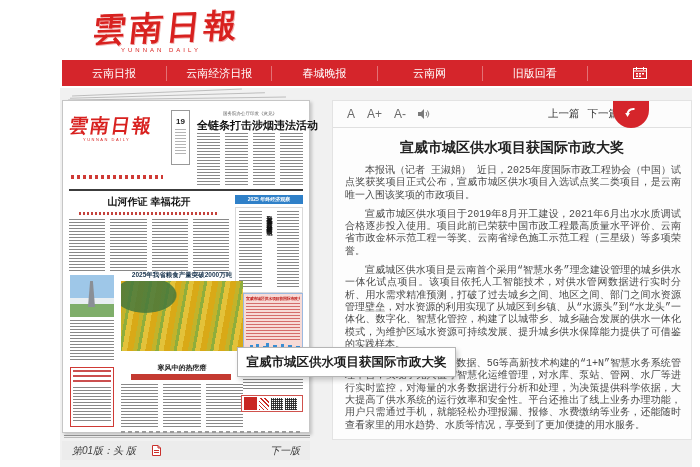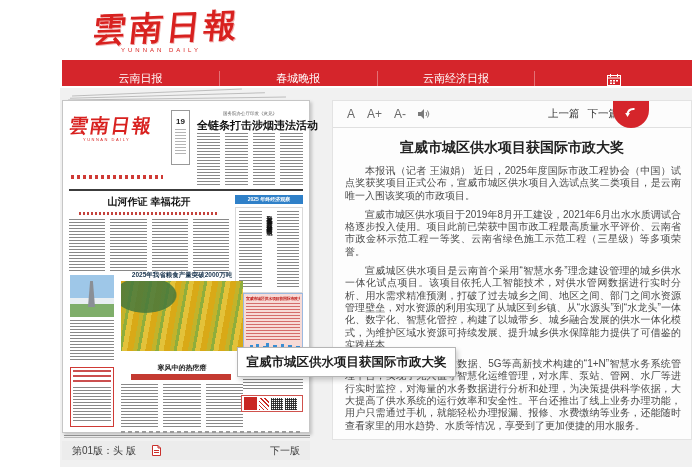--- a/index.html
+++ b/index.html
@@ -10,21 +10,21 @@
 
   
   #logo-wrap { left:93px; top:4px; width:240px; height:54px; }
   #logo-cn { color:#d8211f; font-family:"DejaVu Serif","Liberation Serif",serif;
     font-weight:bold; font-size:33px; letter-spacing:4px; transform:skewX(-8deg) rotate(-2deg);
     text-shadow:1px 1px 0 rgba(216,33,31,.35); }
   #logo-en { color:#d8211f; font-size:6px; letter-spacing:3px; margin:-2px 0 0 28px; }
 
   
   #nav { left:62px; top:60px; width:630px; height:26px; background:#d5252b;
-    display:flex; align-items:flex-end; color:#fff; font-size:11px; }
+    display:flex; align-items:center; color:#fff; font-size:11px; }
   .nav-item { display:flex; align-items:center; justify-content:center; flex:1.1;
     border-right:1px solid rgba(255,255,255,.35); cursor:pointer; white-space:nowrap; padding:0 6px; }
   .nav-item:last-child { border-right:none; }
   #nav-date { flex:1.9; border-right:none; }
   #cal { width:14px; height:12px; }
 
   
   #band { left:60px; top:88px; width:632px; height:379px; background:#f1f1f1; }
 
   
@@ -115,62 +115,64 @@
       repeating-linear-gradient(0deg, rgba(30,30,30,.85) 0 1px, transparent 1px 2px); }
   #np-footer-line { left:52px; top:326px; width:182px; height:2px;
     background-image:repeating-linear-gradient(90deg,#9a9a9a 0 4px,transparent 4px 7px); }
 
   #paper-shadow { left:64px; top:435px; width:246px; height:3px;
     background:linear-gradient(#8f8f8f 0 1px, transparent 1px 2px, #b9b9b9 2px); }
 
   
   #pager { left:62px; top:441px; width:248px; height:19px; background:#ececec;
     display:flex; align-items:center; font-size:10px; color:#3d3d3d; padding:0 10px; }
-  #pager-edition { display:flex; align-items:center; gap:16px; }
-  #pager-next { margin-left:auto; cursor:pointer; }
+  #pager-edition { display:flex; align-items:center; gap:16px;font-style:italic; }
+  #pager-next { margin-left:auto; cursor:pointer;font-style:italic; }
   #pdf-ic { width:9px; height:11px; }
 
   
   #panel { left:332px; top:100px; width:360px; height:340px; background:#fdfdfd;
     border:1px solid #e3e3e3; }
   #ptoolbar { position:absolute; left:0; top:0; width:358px; height:27px;
     border-bottom:1px solid #e0e0e0; display:flex; align-items:center;
     padding:0 14px; color:#6a6a6a; font-size:12px; gap:12px; background:#fcfcfc; }
   .tbtn { cursor:pointer; }
   #tb-right { margin-left:auto; margin-right:58px; font-size:10.5px; color:#333;
     display:flex; gap:8px; }
   #back-btn { position:absolute; right:42px; top:0; width:36px; height:27px;
     background:#d5252b; border-radius:0 0 18px 18px; cursor:pointer;
     display:flex; align-items:flex-start; justify-content:center; }
   #art-title { position:absolute; left:12px; top:38px; width:334px; text-align:center;
     font-size:14px; font-weight:bold; color:#222; }
   #art-body { position:absolute; left:12px; top:64px; width:336px;
     font-size:10px; line-height:12.3px; color:#4a4a4a; text-align:justify; }
-  #art-body p { text-indent:2em; margin-bottom:7px; }
+  #art-body p { text-indent:2em; margin-bottom:7px;font-family:Liberation Mono, monospace; }
 
   
   #tooltip { left:237px; top:347px; width:219px; height:30px; background:#fff;
     border:1px solid #b5b5b5; box-shadow:2px 3px 5px rgba(0,0,0,.18);
     display:flex; align-items:center; justify-content:center;
     font-size:12.5px; font-weight:bold; color:#1f1f1f; z-index:50; white-space:nowrap; }
 </style>
 </head>
 <body>
 
 <div id="stage">
 
   <div class="abs" id="logo-wrap">
     <div id="logo-cn">雲南日報</div>
     <div id="logo-en">YUNNAN DAILY</div>
   </div>
 
   <div class="abs" id="nav">
     <div class="nav-item">云南日报</div>
+    <div class="nav-item">云南经济日报</div>
     <div class="nav-item">春城晚报</div>
-    <div class="nav-item">云南经济日报</div>
+    <div class="nav-item">云南网</div>
+    <div class="nav-item">旧版回看</div>
     <div class="nav-item">
       <svg id="cal" viewBox="0 0 14 12">
         <rect x="0.5" y="1.5" width="13" height="10" fill="none" stroke="#fff" stroke-width="1"></rect>
         <line x1="3.5" y1="0" x2="3.5" y2="3" stroke="#fff" stroke-width="1"></line>
         <line x1="10.5" y1="0" x2="10.5" y2="3" stroke="#fff" stroke-width="1"></line>
         <line x1="0.5" y1="4" x2="13.5" y2="4" stroke="#fff" stroke-width="1"></line>
         <rect x="3" y="6" width="2" height="1.5" fill="#fff"></rect>
           <rect x="6" y="6" width="2" height="1.5" fill="#fff"></rect>
         <rect x="9" y="6" width="2" height="1.5" fill="#fff"></rect>
           <rect x="3" y="8.5" width="2" height="1.5" fill="#fff"></rect>

